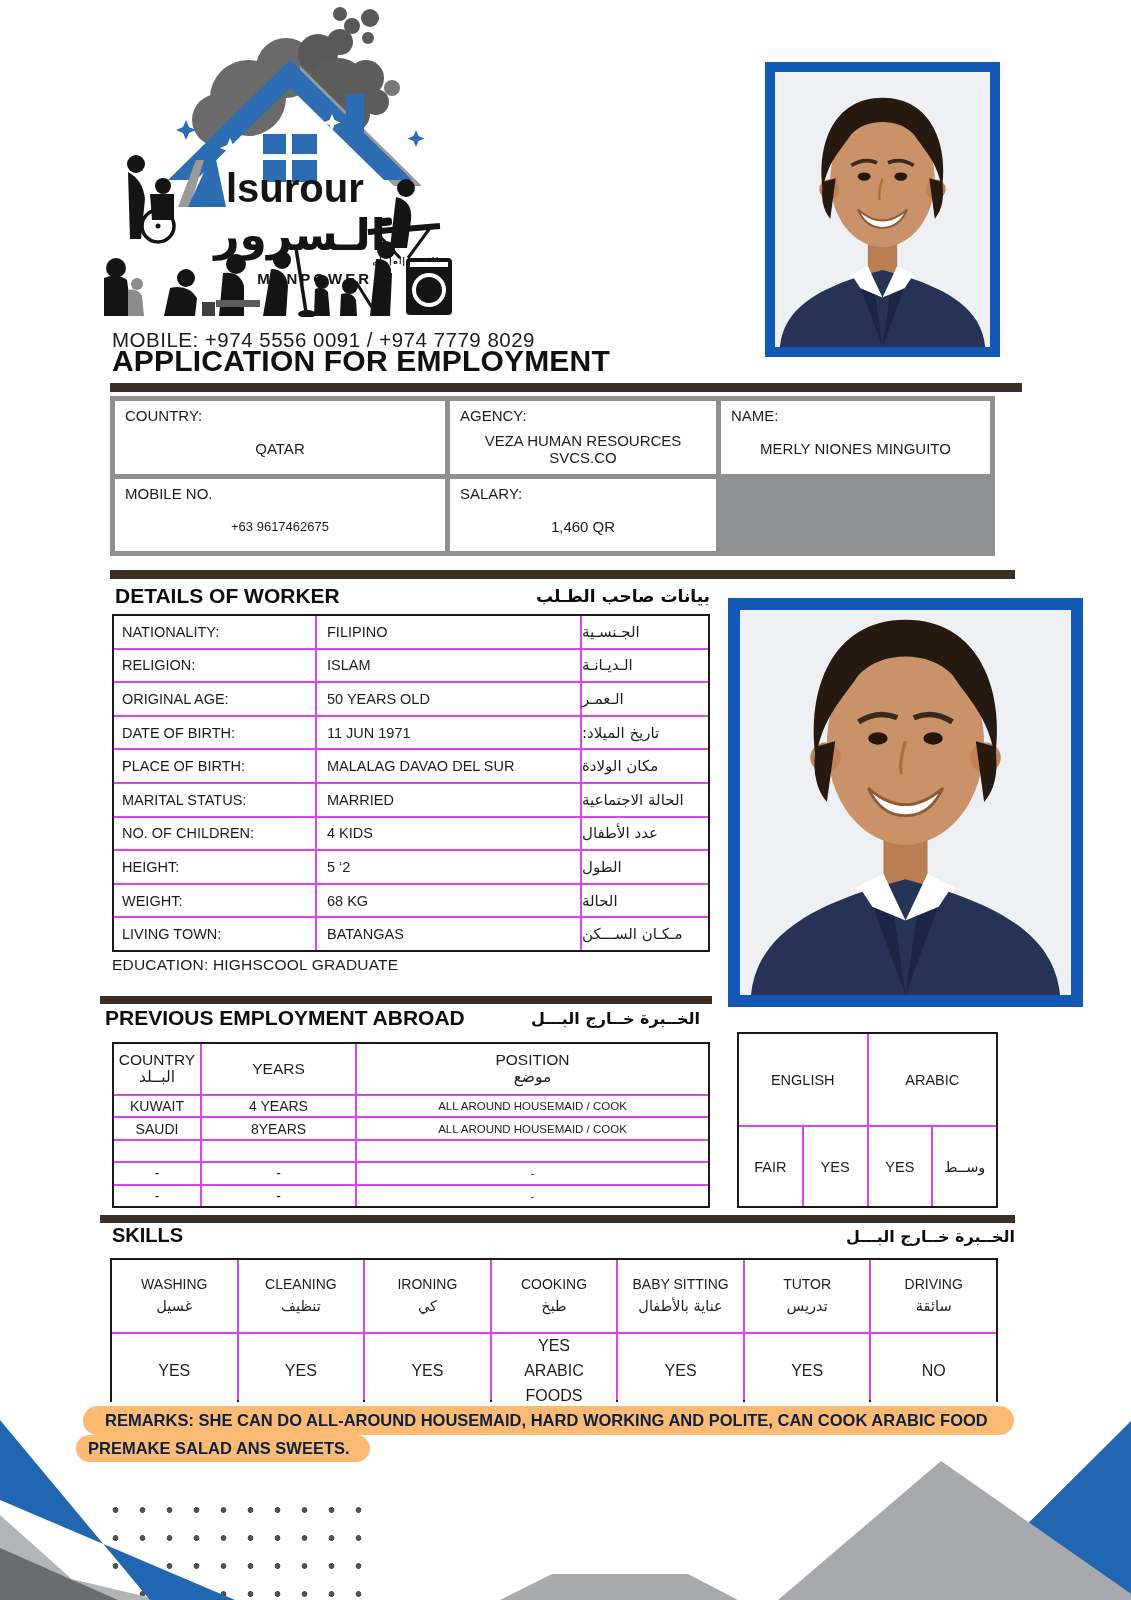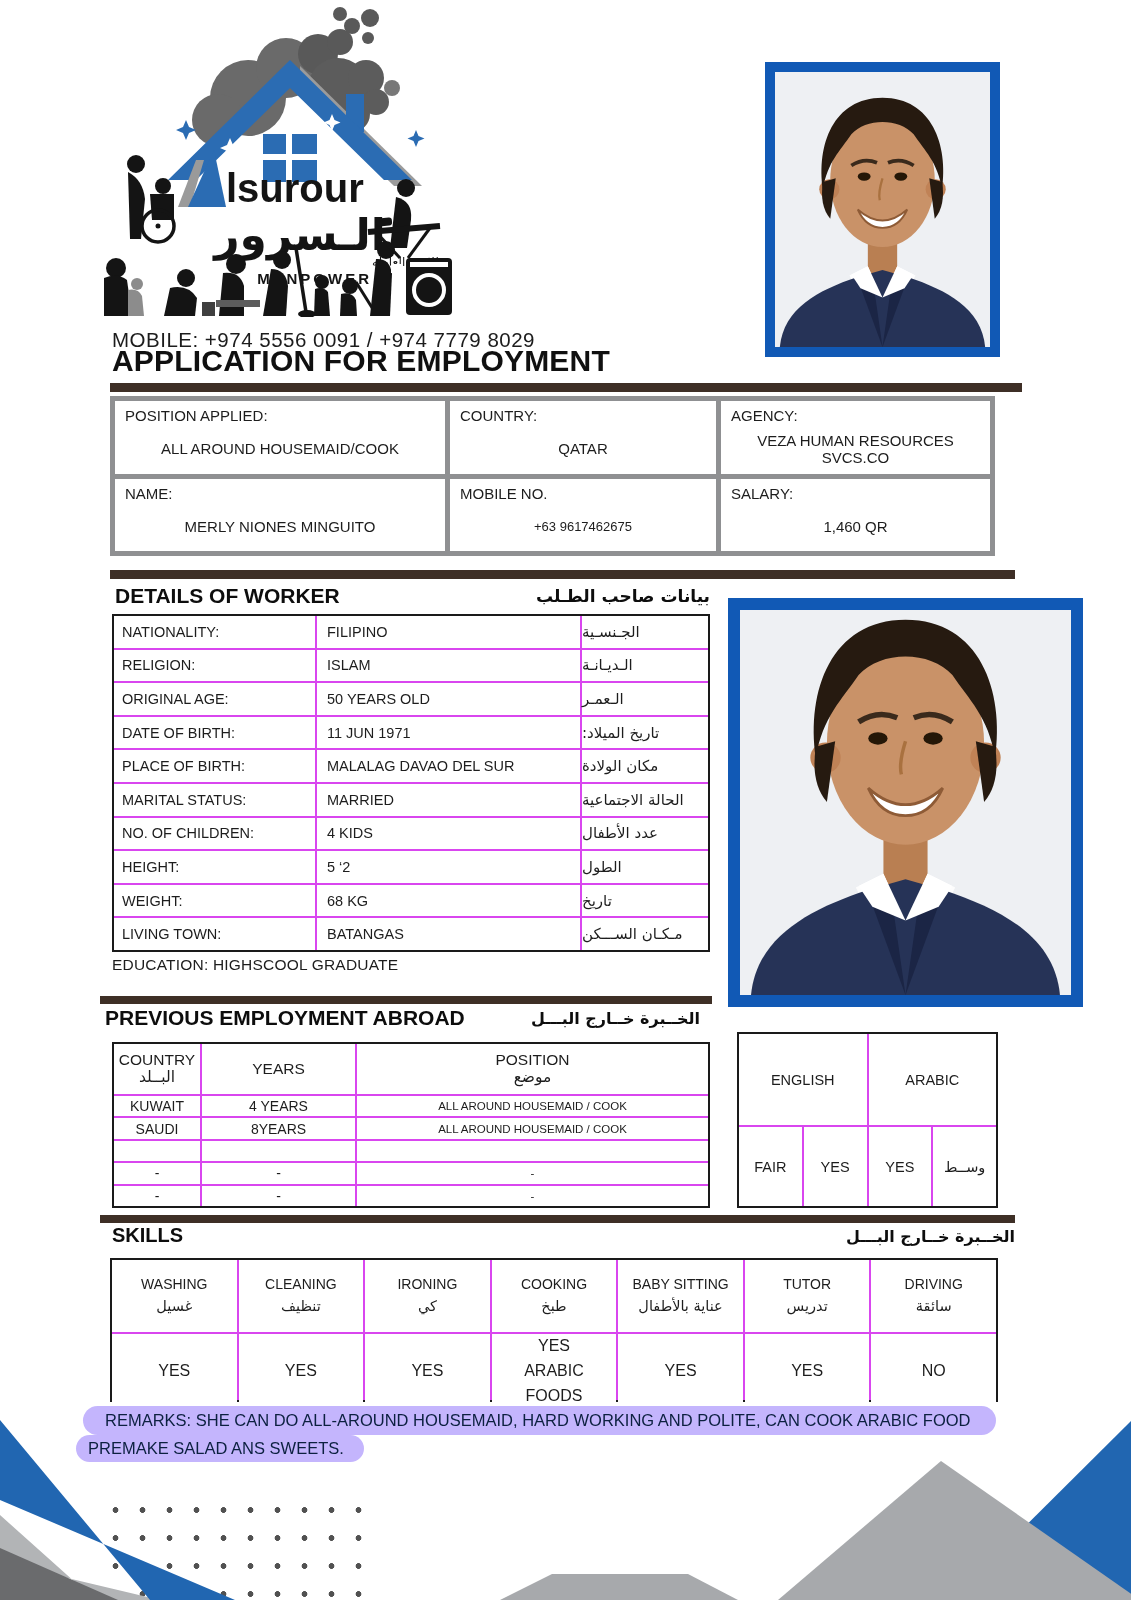--- a/index.html
+++ b/index.html
@@ -45,21 +45,21 @@
   .t5 .hc .ar{font-size:14.5px;}
   .t5 .v{justify-content:center;text-align:center;font-size:16px;line-height:1.55;}
   .t5 .v span{display:block;max-width:80px;margin:0 auto;}
   .edu{left:112px;top:956px;font-size:15.5px;letter-spacing:.2px;}
   
   .photo{box-sizing:border-box;background:#eef0f3;border:10px solid #1159b5;overflow:hidden;}
   .photo1{left:765px;top:62px;width:235px;height:295px;}
   .photo2{left:728px;top:598px;width:355px;height:409px;border-width:12px;}
   .photo svg{display:block;width:100%;height:100%;}
   
-  .remark{background:#c4b5fd;border-radius:16px;font-weight:normal;font-size:16.5px;
+  .remark{background:#fdba74;border-radius:16px;font-weight:bold;font-size:16.5px;
           color:#0c2040;white-space:nowrap;}
   .remark1{left:83px;top:1406px;padding:5px 26px 5px 22px;}
   .remark2{left:76px;top:1435px;padding:4px 20px 4px 12px;}
   .dots{left:98px;top:1492px;width:272px;height:112px;
         background-image:radial-gradient(circle,#515151 2.6px,rgba(0,0,0,0) 3.2px);
         background-size:27px 28px;background-position:4px 4px;}
   .decor{left:0;top:0;pointer-events:none;}
 </style>
 </head>
 <body>
@@ -187,24 +187,20 @@
       <path d="M84,222 L104,212 L120,248 L136,212 L156,222 L120,294 Z" fill="#fdfdfd"></path>
       <path d="M8,300 C12,258 50,238 92,224 L120,216 L148,224 C190,238 228,258 232,300 Z" fill="#263357"></path>
       <path d="M92,224 L120,300 L112,244 L102,219 Z" fill="#1b2545"></path>
       <path d="M148,224 L120,300 L128,244 L138,219 Z" fill="#1b2545"></path>
       <path d="M86,221 L104,212 L120,246 L96,236 Z" fill="#ffffff"></path>
       <path d="M154,221 L136,212 L120,246 L144,236 Z" fill="#ffffff"></path>
     </svg>
   </div>
 
   <div class="abs t1">
-    <div class="cell">
-      <div class="lab">POSITION APPLIED:</div>
-      <div class="val">ALL AROUND HOUSEMAID/COOK</div>
-    </div>
     <div class="cell">
       <div class="lab">COUNTRY:</div>
       <div class="val">QATAR</div>
     </div>
     <div class="cell">
       <div class="lab">AGENCY:</div>
       <div class="val" style="max-width:100%;">VEZA HUMAN RESOURCES SVCS.CO</div>
     </div>
     <div class="cell">
       <div class="lab">NAME:</div>
@@ -244,21 +240,21 @@
     <div class="dval">MARRIED</div>
     <div class="dar ar">الحالة الاجتماعية</div>
     <div class="dlab">NO. OF CHILDREN:</div>
     <div class="dval">4 KIDS</div>
     <div class="dar ar">عدد الأطفال</div>
     <div class="dlab">HEIGHT:</div>
     <div class="dval">5 ‘2</div>
     <div class="dar ar">الطول</div>
     <div class="dlab">WEIGHT:</div>
     <div class="dval">68 KG</div>
-    <div class="dar ar">تاريخ</div>
+    <div class="dar ar">الحالة</div>
     <div class="dlab">LIVING TOWN:</div>
     <div class="dval">BATANGAS</div>
     <div class="dar ar">مـكـان الســـكن</div>
   </div>
 
   <div class="abs edu">EDUCATION: HIGHSCOOL GRADUATE</div>
 
   <div class="abs photo photo2">
     <svg viewBox="0 0 240 300" preserveAspectRatio="xMidYMax slice">
       <rect width="240" height="300" fill="#eef0f3"></rect>

